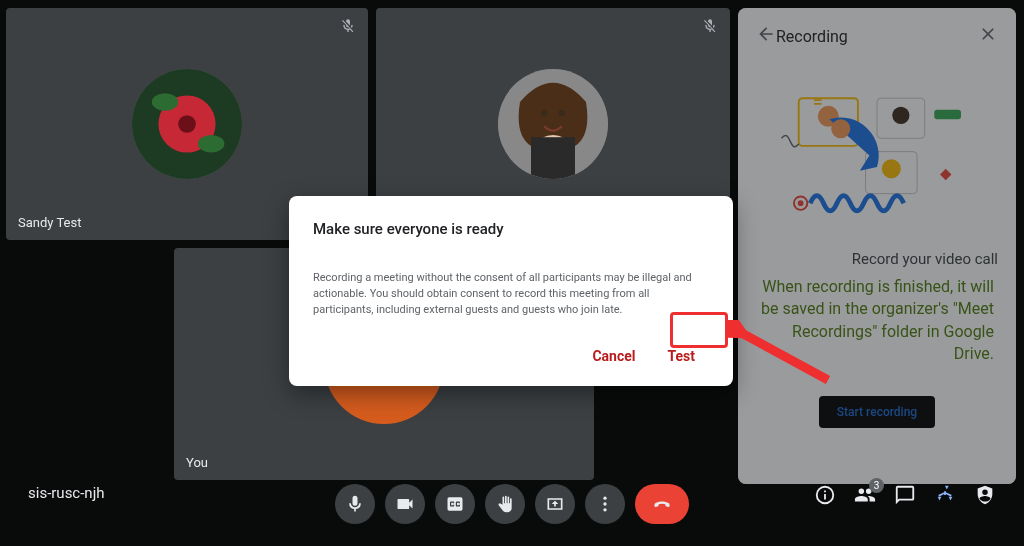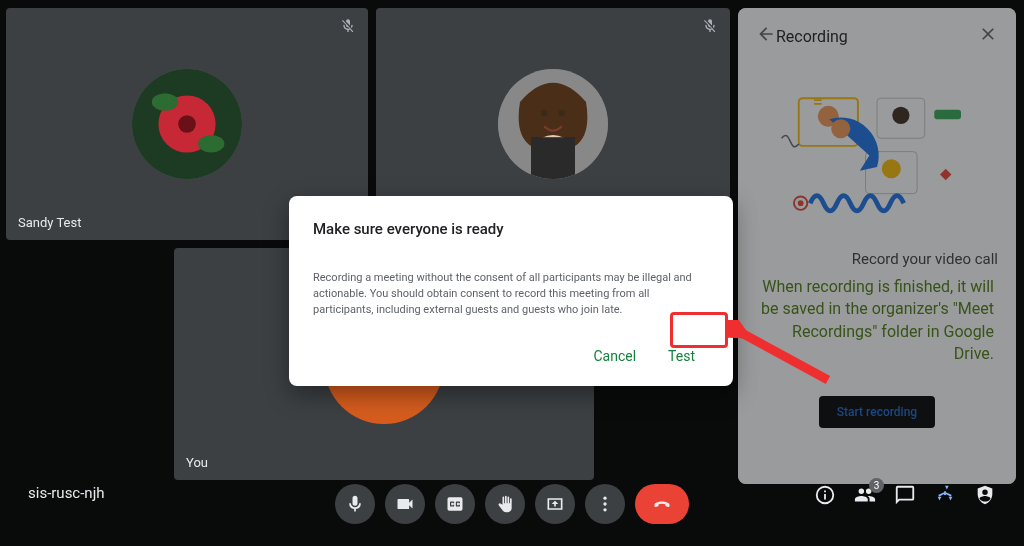--- a/index.html
+++ b/index.html
@@ -19,21 +19,21 @@
   .panel-head svg{width:20px;height:20px;fill:#5f6368}
   .illus{width:100%;height:150px;margin:30px 0 22px 0;display:flex;align-items:center;justify-content:center}
   .rec-title{text-align:right;font-size:15px;margin-bottom:8px;color:#3c4043}
   .rec-desc{text-align:right;font-size:16px;line-height:1.4;color:#4d7c0f;padding:0 4px}
   .rec-btn{margin:30px auto 0 auto;display:block;background:#000000;color:#1967d2;border:none;padding:9px 18px;border-radius:4px;font-size:12px;font-weight:500;cursor:pointer}
   
   .modal{position:absolute;left:289px;top:196px;width:444px;background:#fff;border-radius:8px;box-shadow:0 8px 24px rgba(0,0,0,.4);padding:24px 24px 14px 24px;color:#202124;z-index:5}
   .modal h3{font-size:15px;font-weight:500;margin-bottom:32px}
   .modal p{font-size:11px;line-height:1.45;color:#5f6368}
   .modal .actions{display:flex;justify-content:flex-end;gap:4px;margin-top:22px}
-  .modal .actions button{background:none;border:none;color:#15803d;font-size:14px;font-weight:400;padding:8px 14px;border-radius:4px;cursor:pointer}
+  .modal .actions button{background:none;border:none;color:#b91c1c;font-size:14px;font-weight:700;padding:8px 14px;border-radius:4px;cursor:pointer}
   .hl{position:absolute;border:3px solid #ef2f2f;border-radius:4px;pointer-events:none;z-index:6}
   .arrow{position:absolute;z-index:6;pointer-events:none}
   
   .bar{position:absolute;left:0;right:0;bottom:0;height:62px;display:flex;align-items:flex-start;padding:0 28px}
   .code{font-size:15px;color:#e8eaed}
   .controls{position:absolute;left:50%;transform:translateX(-50%);display:flex;gap:10px}
   .ctrl{width:40px;height:40px;border-radius:20px;background:#3c4043;display:flex;align-items:center;justify-content:center;cursor:pointer}
   .ctrl svg{width:20px;height:20px;fill:#e8eaed}
   .ctrl.end{background:#ea4335;width:54px;border-radius:20px}
   .right-ctrls{margin-left:auto;display:flex;gap:18px;align-items:center}

